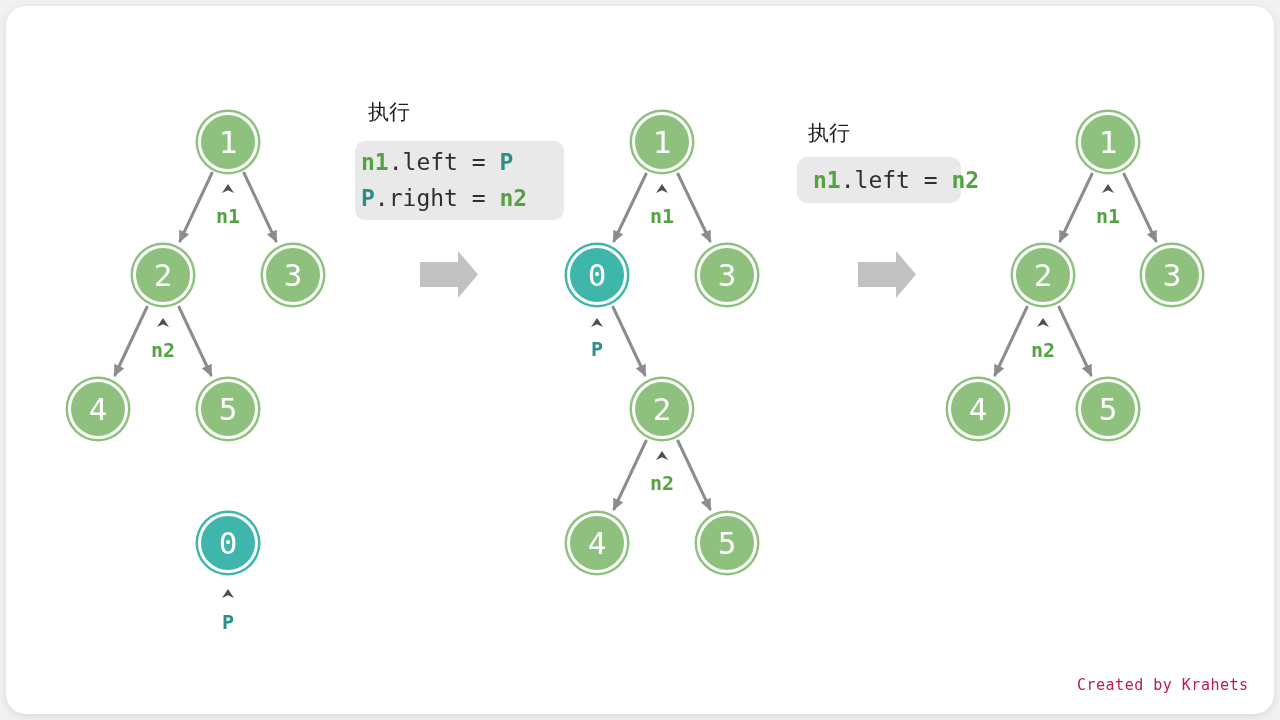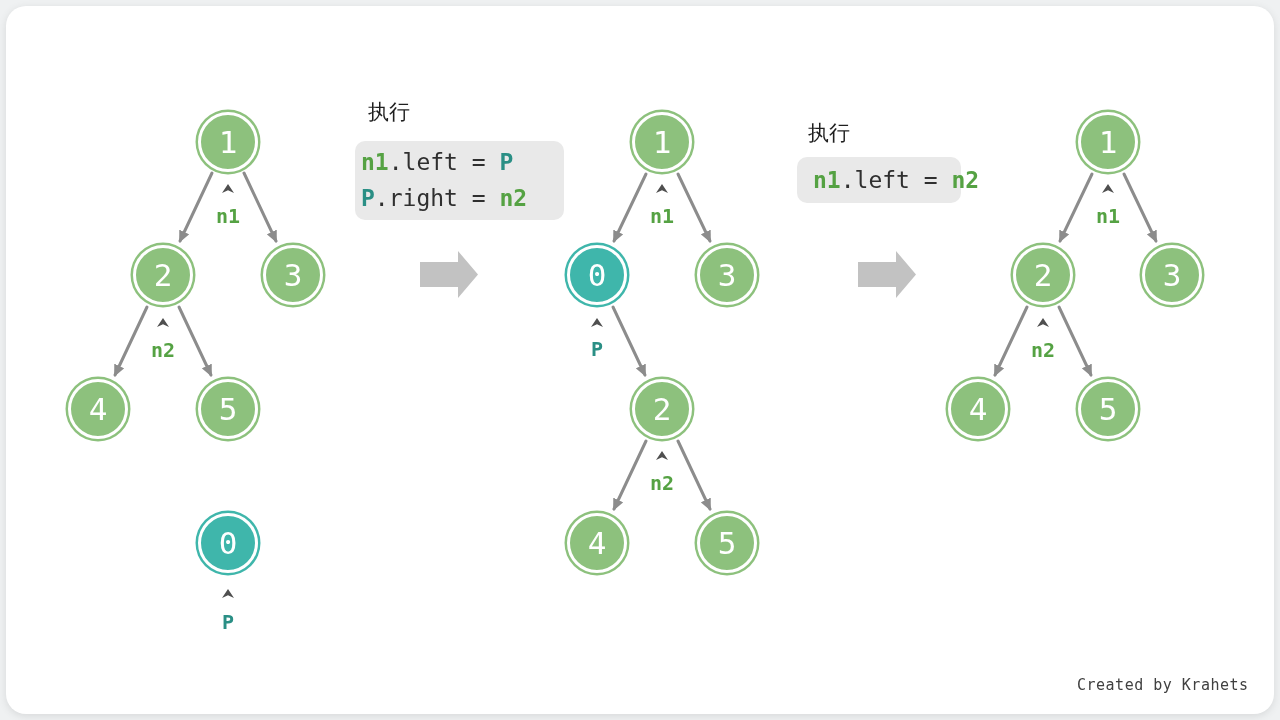--- a/index.html
+++ b/index.html
@@ -23,21 +23,21 @@
 
   .exec-label{position:absolute;font-size:21px;color:#1f1f1f;line-height:1.25;}
   .code-box{position:absolute;box-sizing:border-box;background:#e9e9e9;border-radius:10px;
             font-family:"DejaVu Sans Mono",monospace;font-size:23px;color:#2f2f2f;}
   .code-line{white-space:pre;line-height:36px;}
   .tok--green{color:#55a243;font-weight:bold;}
   .tok--teal{color:#2a8f85;font-weight:bold;}
   .tok--default{color:#2f2f2f;}
 
   .watermark{position:absolute;font-family:"DejaVu Sans Mono",monospace;
-             font-size:15px;color:#404040;letter-spacing:.5px;}
+             font-size:15px;color:#be185d;letter-spacing:.5px;}
 </style>
 </head>
 <body>
 
 <div class="stage">
   <div class="card"></div>
 
   <svg class="layer" width="1280" height="720" viewBox="0 0 1280 720">
     <defs>
       <marker id="ah" markerUnits="userSpaceOnUse" markerWidth="12" markerHeight="11" refX="10" refY="5.5" orient="auto">

